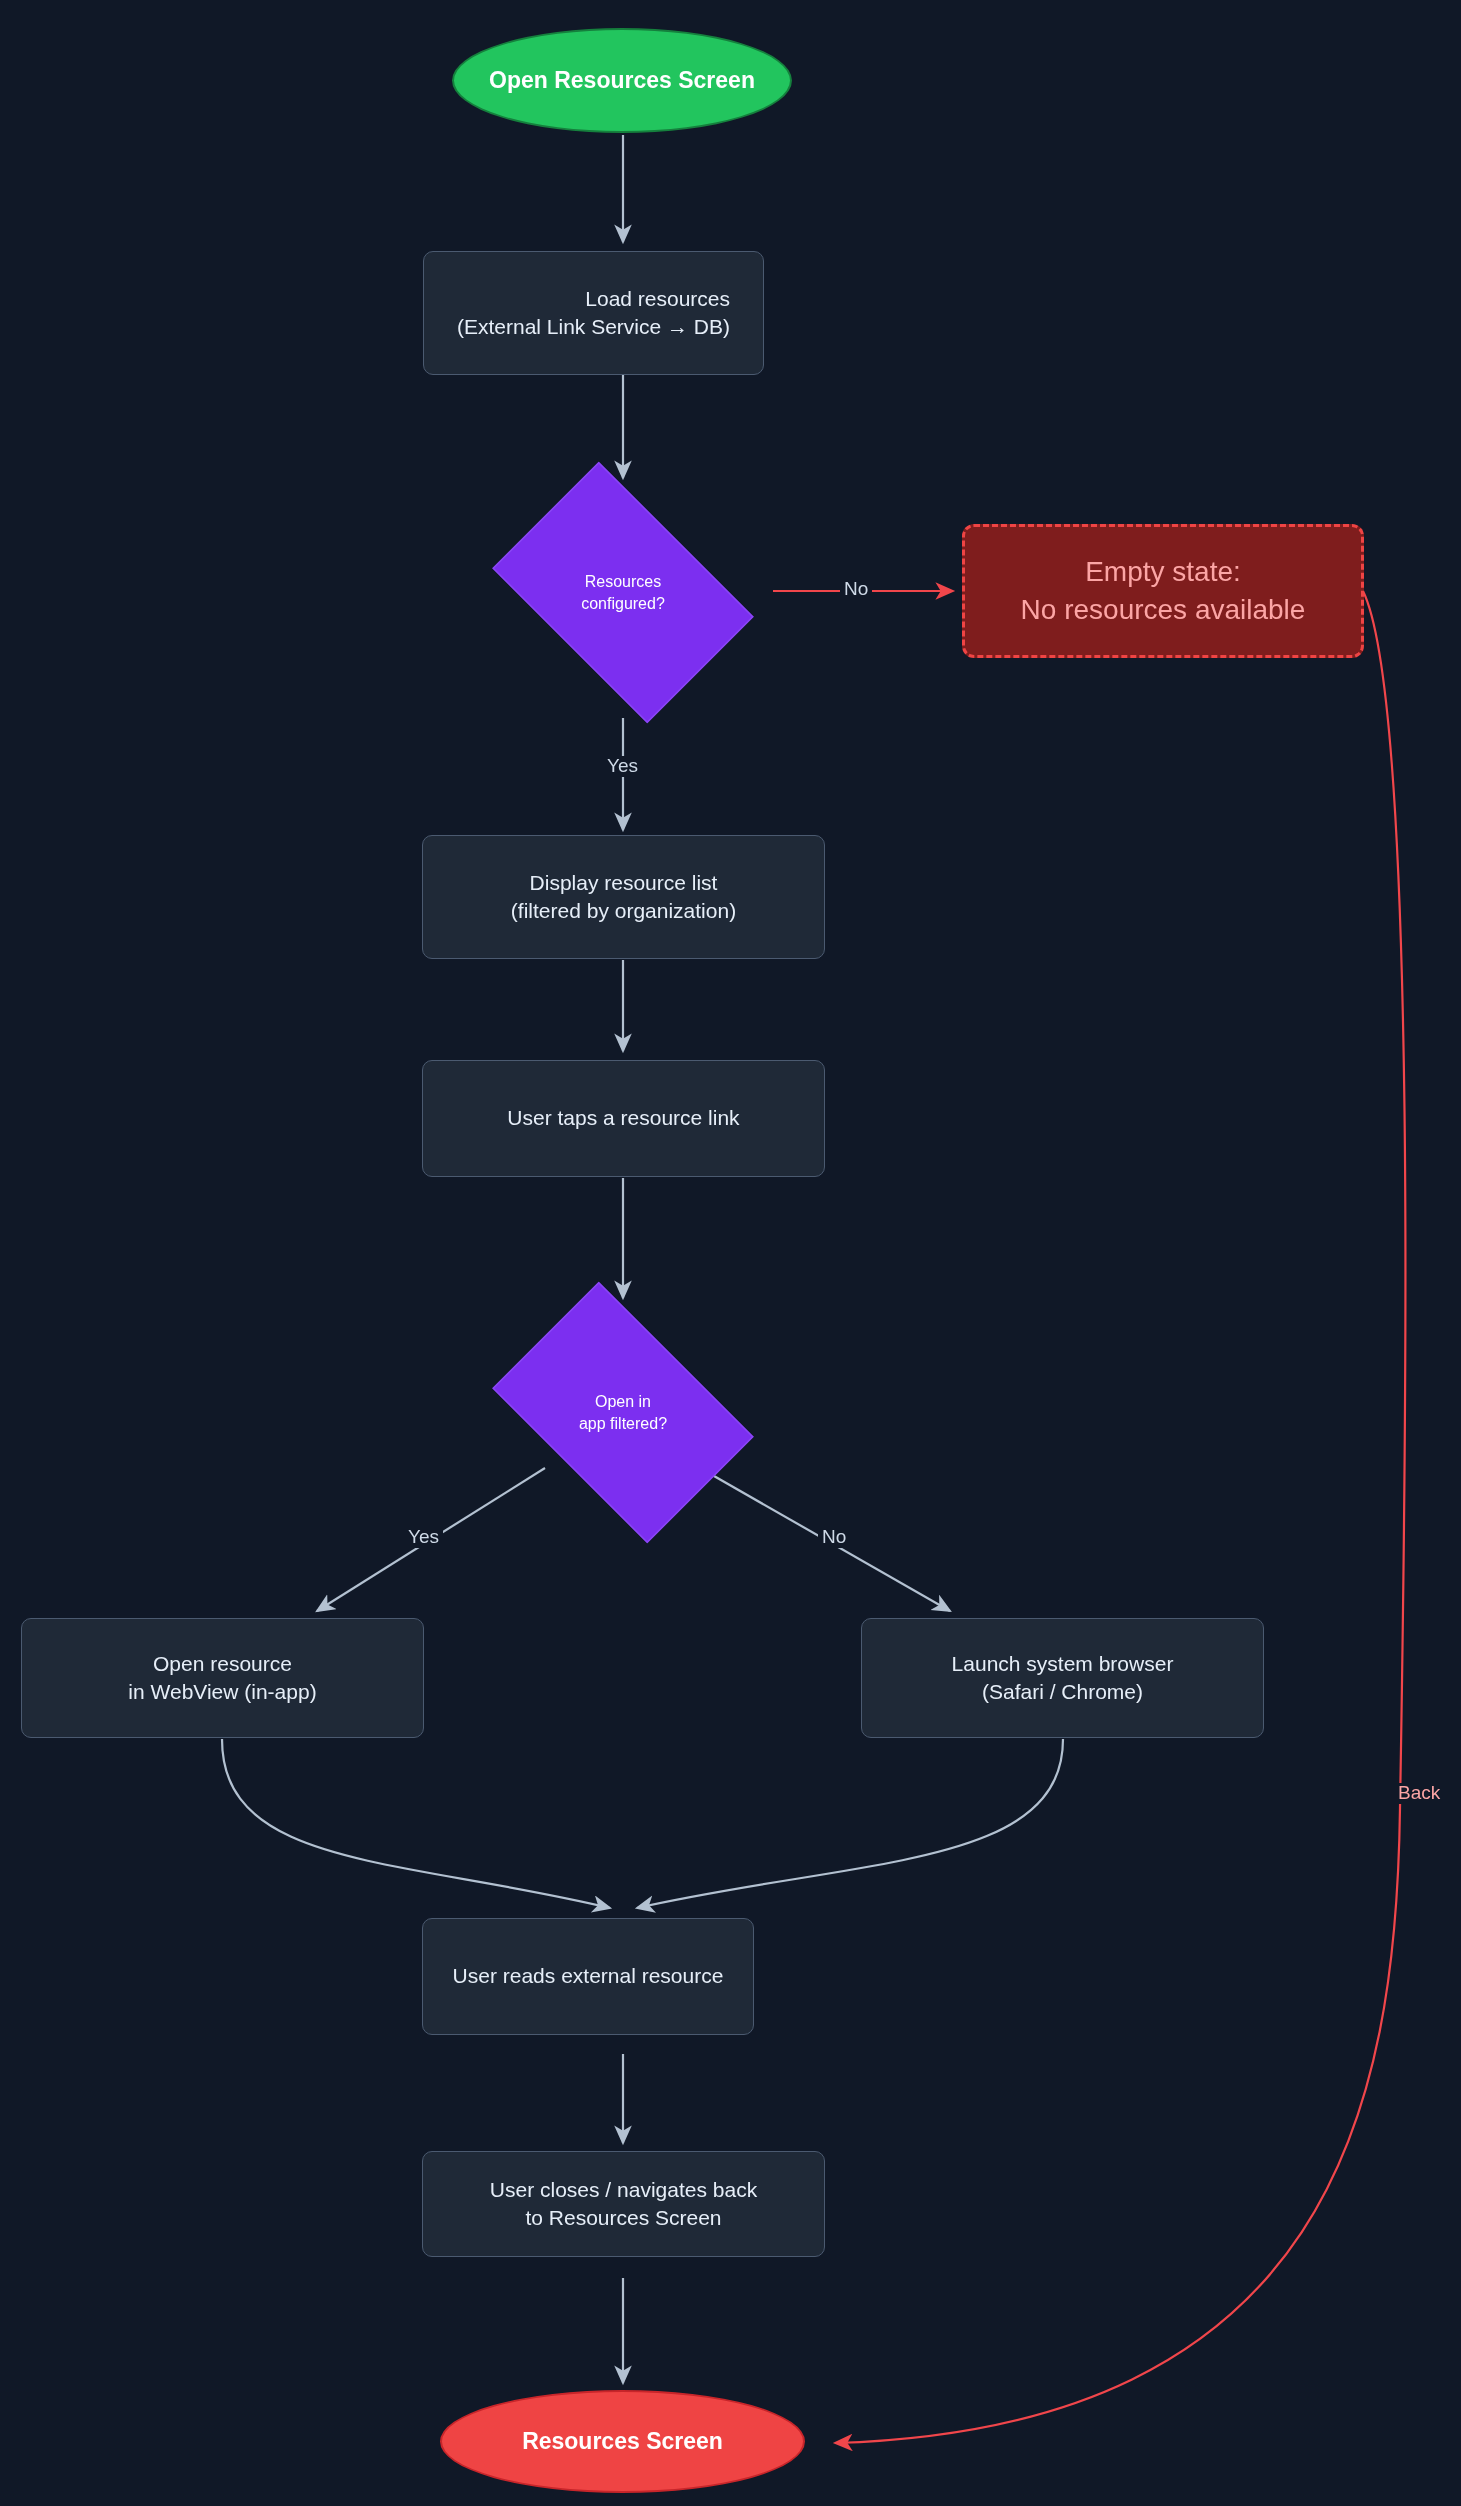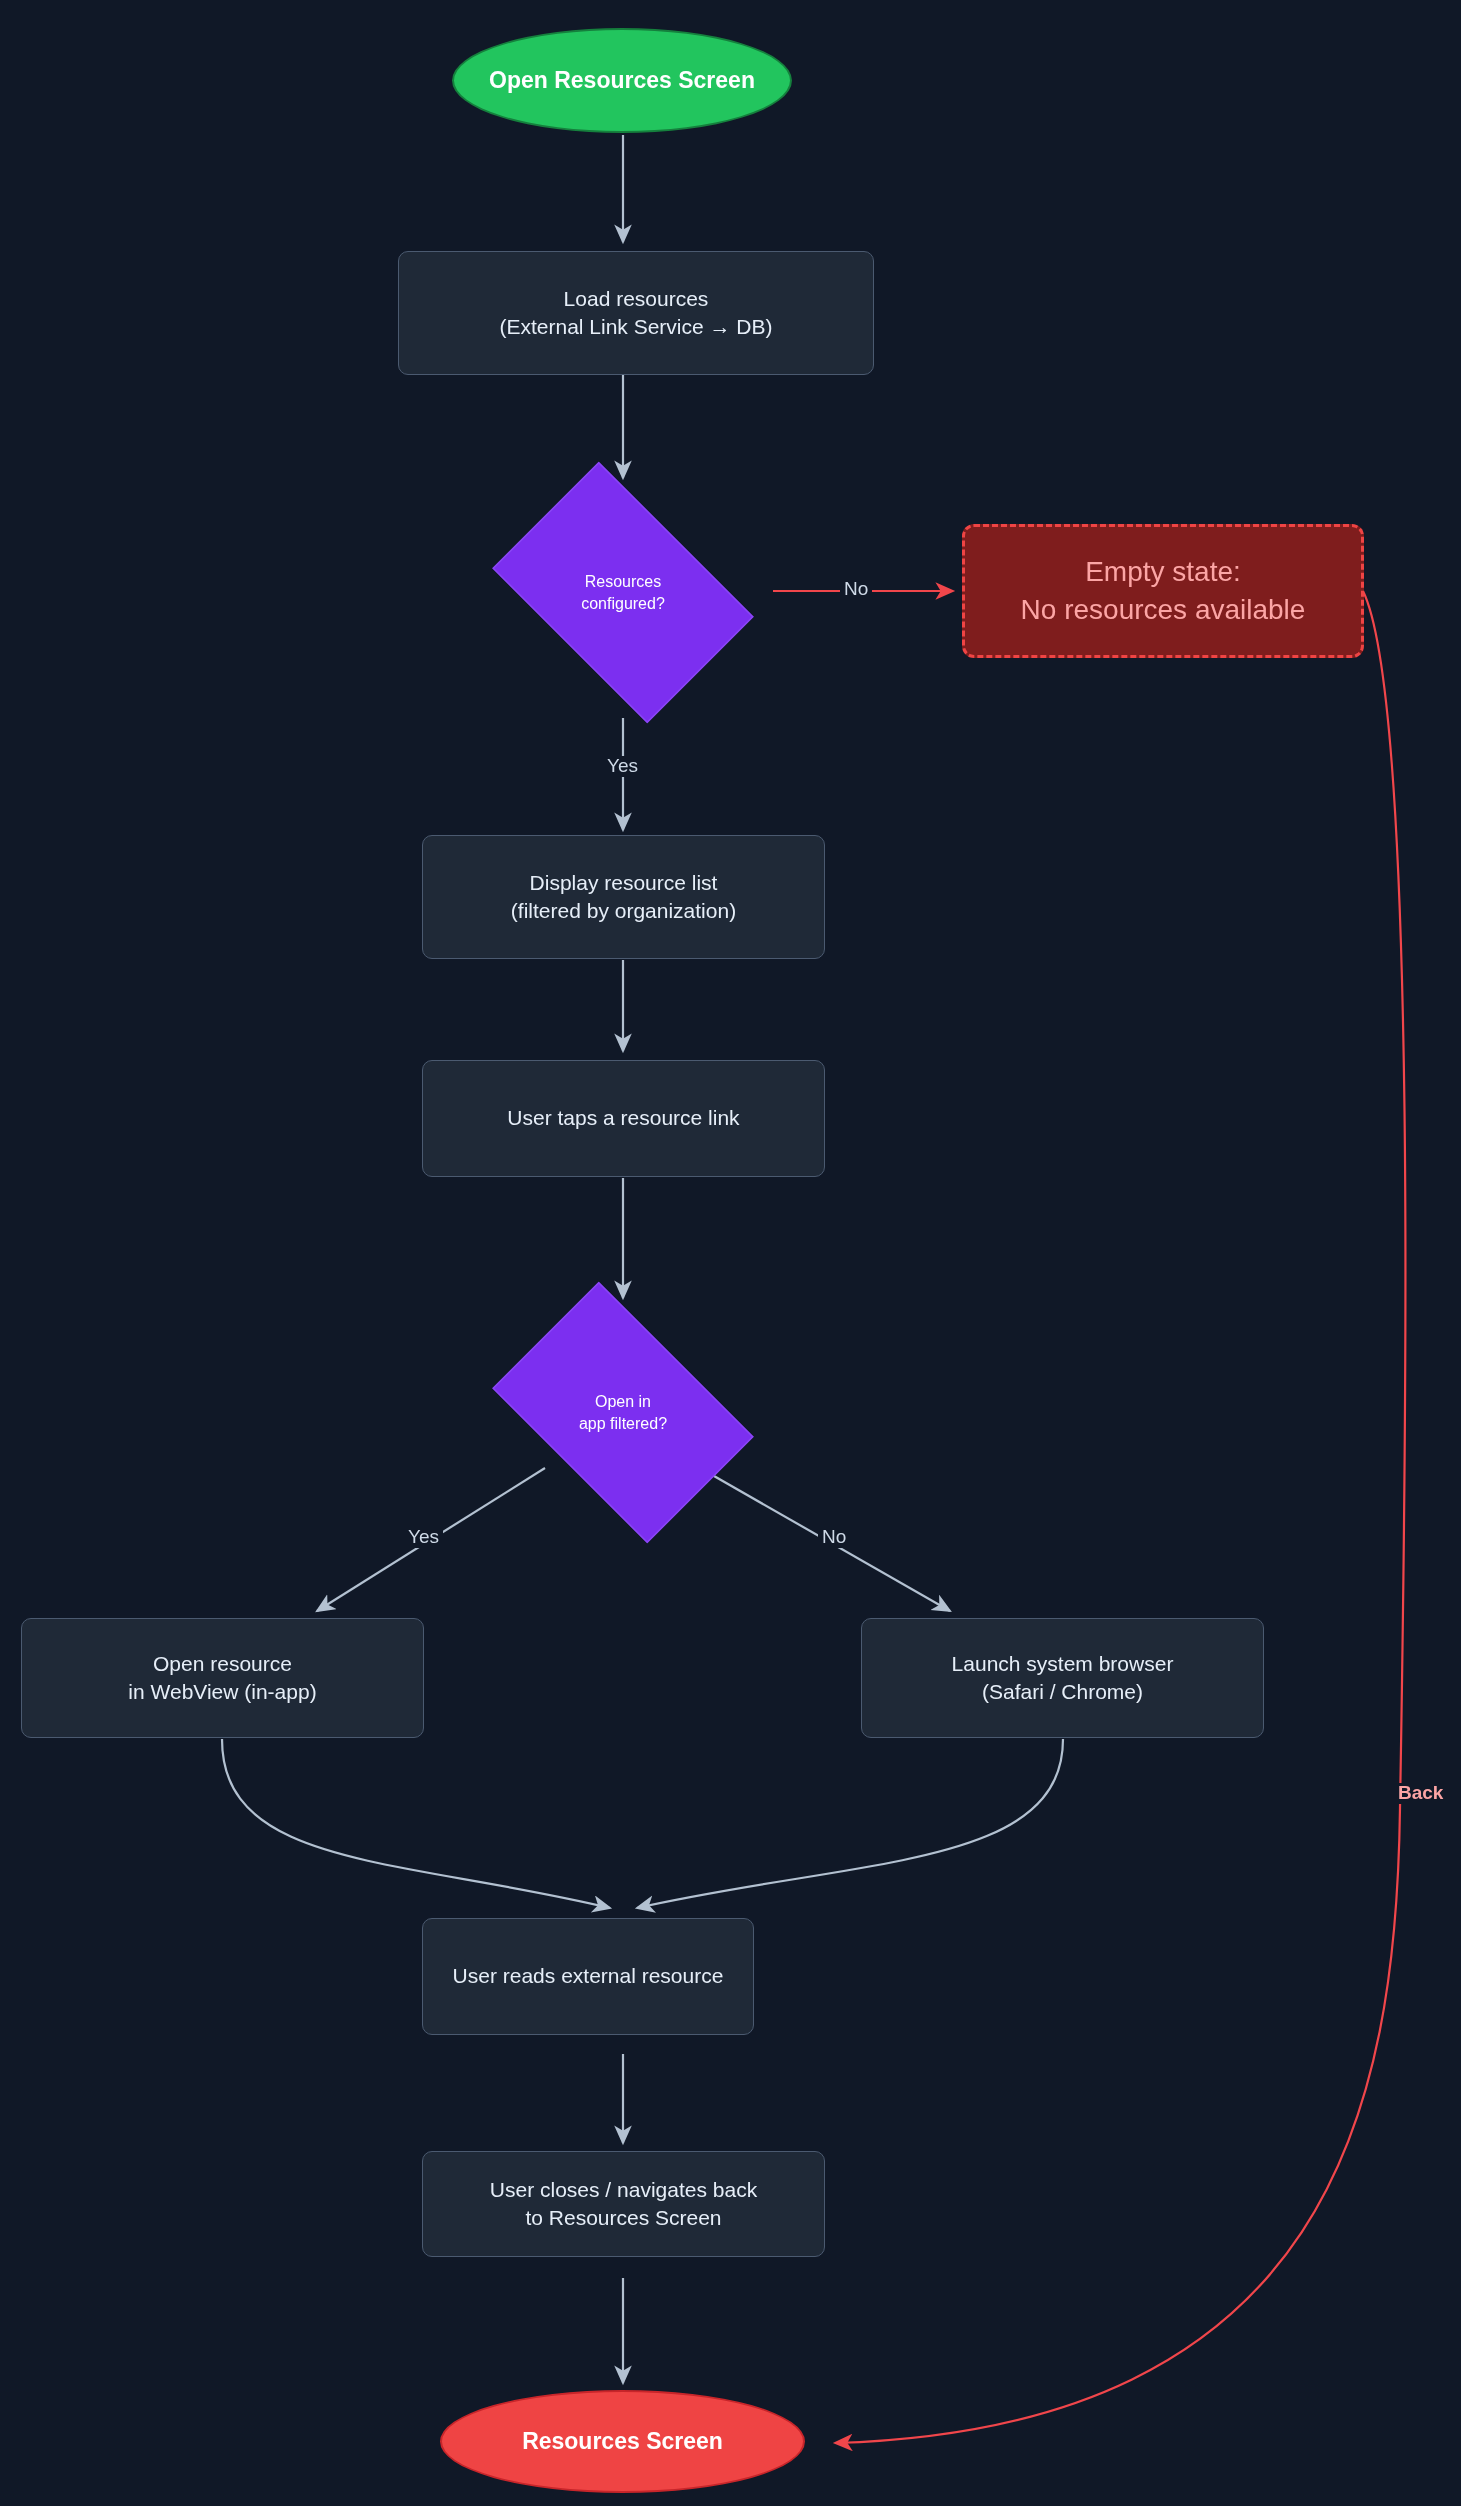--- a/index.html
+++ b/index.html
@@ -90,21 +90,20 @@
     position: absolute;
     font-size: 19px;
     color: #cfdae8;
     background: #101827;
     padding: 0 4px;
     white-space: nowrap;
     line-height: 1.1;
   }
   .edge-label.danger-label {
     color: #fca5a5;
-    font-weight: bold;
   }
   .line2 { display:block; }
 </style>
 </head>
 <body>
 
 <div id="canvas">
 
   <svg id="edges" viewBox="0 0 1461 2506" xmlns="http://www.w3.org/2000/svg">
     <defs>
@@ -140,21 +139,21 @@
 
     <path d="M623,2270 L623,2375" stroke="#b3c1d1" stroke-width="2.2" fill="none" marker-end="url(#arrow)"></path>
 
     <path d="M1363,583 C1420,700 1405,1500 1400,1800 C1396,2100 1330,2420 835,2435" stroke="#f1464b" stroke-width="2.2" fill="none" marker-end="url(#arrow-red)"></path>
   </svg>
 
   <div class="node terminator start" style="left:452px; top:20px; width:340px; height:105px;">
     <span>Open Resources Screen</span>
   </div>
 
-  <div class="node process" style="left:398px; top:243px; width:476px; height:124px;">
+  <div class="node process" style="left:423px; top:243px; width:341px; height:124px;text-align:right;">
     <div>
       <span class="line2">Load resources</span>
       <span class="line2">(External Link Service → DB)</span>
     </div>
   </div>
 
   <div class="node decision" style="left:468px; top:478px; width:310px; height:213px;">
     <div class="dia-shape"></div>
     <div class="dia-label">
       <span class="line2">Resources</span>

